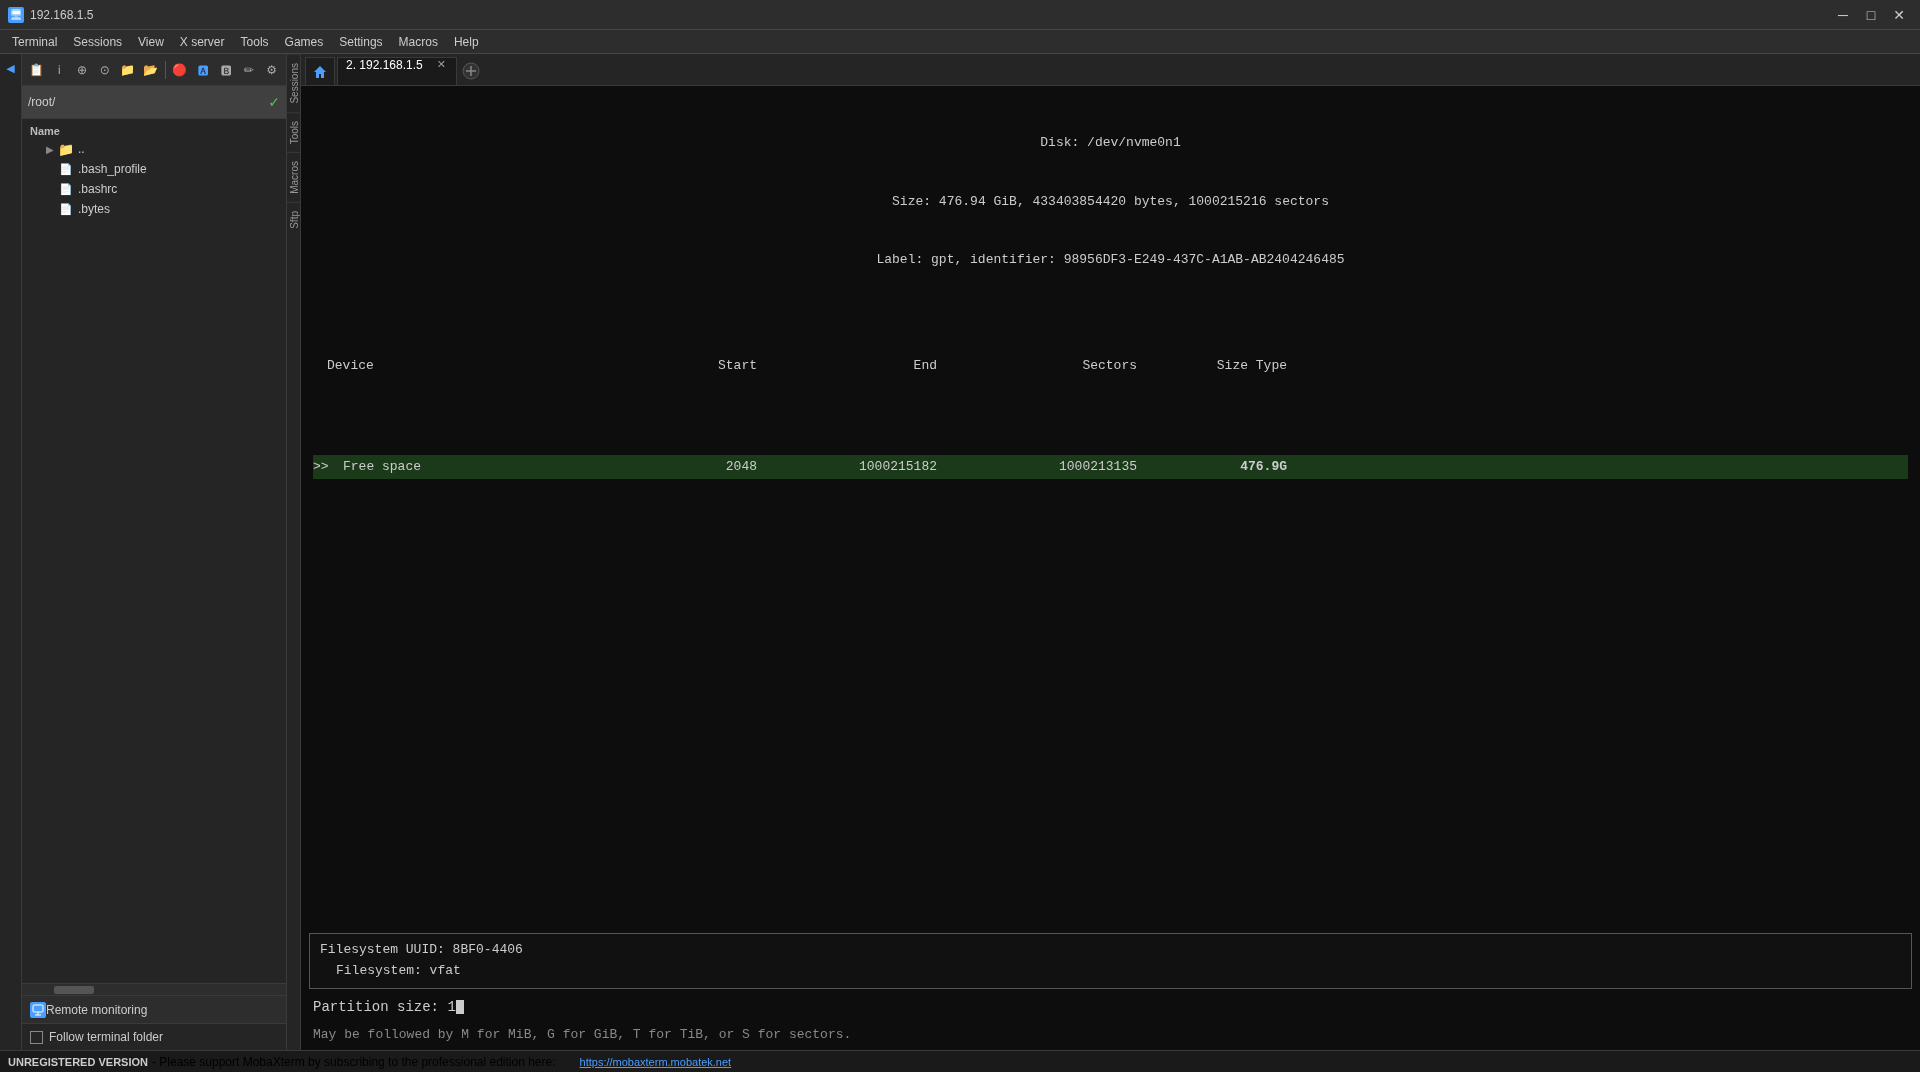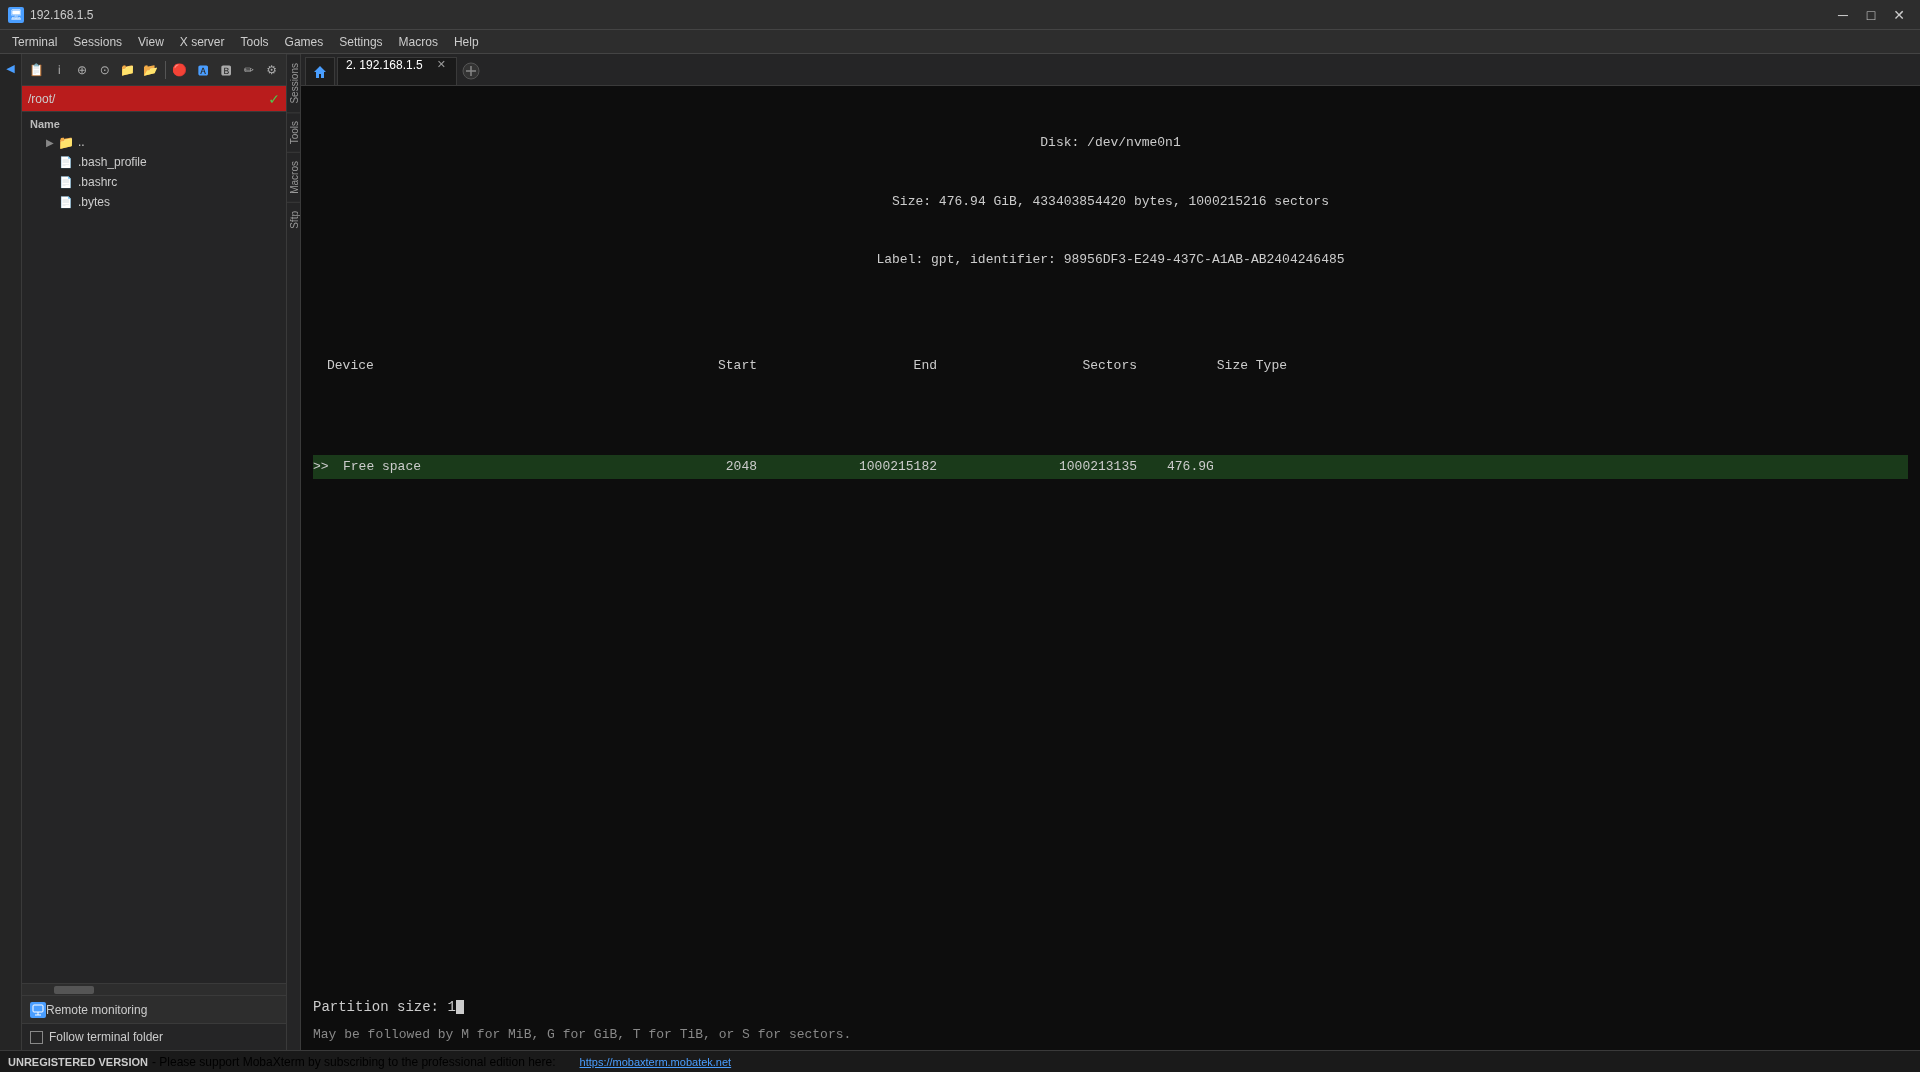--- a/index.html
+++ b/index.html
@@ -26,21 +26,21 @@
 
     
     .left-panel { width: 265px; background: #252526; display: flex; flex-direction: column; border-right: 1px solid #3a3a3a; }
 
     
     .toolbar { height: 32px; background: #2d2d2d; display: flex; align-items: center; padding: 0 4px; gap: 2px; border-bottom: 1px solid #3a3a3a; flex-shrink: 0; }
     .tb-btn { width: 22px; height: 22px; background: transparent; border: none; cursor: pointer; display: flex; align-items: center; justify-content: center; color: #aaa; font-size: 12px; border-radius: 2px; }
     .tb-separator { width: 1px; height: 18px; background: #555; margin: 0 2px; }
 
     
-    .path-bar { height: 26px; background: #b91c1c; display: flex; align-items: center; padding: 0 6px; border-bottom: 1px solid #3a3a3a; flex-shrink: 0; }
+    .path-bar { height: 33px; background: #404040; display: flex; align-items: center; padding: 0 6px; border-bottom: 1px solid #3a3a3a; flex-shrink: 0; }
     .path-input { flex: 1; background: transparent; border: none; color: #ccc; font-size: 12px; outline: none; }
     .path-check { color: #4ec94e; font-size: 14px; margin-left: 4px; }
 
     
     .file-tree { flex: 1; overflow-y: auto; padding: 4px 0; }
     .tree-header { padding: 2px 8px; color: #bbb; font-size: 11px; font-weight: bold; }
     .tree-item { display: flex; align-items: center; padding: 2px 8px; color: #ccc; cursor: pointer; font-size: 12px; white-space: nowrap; }
     .tree-indent { width: 16px; flex-shrink: 0; }
     .tree-arrow { width: 12px; font-size: 10px; color: #888; flex-shrink: 0; }
     .tree-icon { width: 16px; height: 16px; margin-right: 4px; flex-shrink: 0; display: flex; align-items: center; justify-content: center; font-size: 13px; }
@@ -252,24 +252,28 @@
         <span style="display:inline-block; width:120px; text-align:right;">Size Type</span>
       </div>
 
       
       <div style="display:flex; gap:0; background:#1a3a1a; margin: 2px 0; padding: 2px 0; padding-left: 0px;">
         <span style="display:inline-block; width:30px; color:#cccccc;">&gt;&gt;</span>
         <span style="display:inline-block; width:264px;">Free space</span>
         <span style="display:inline-block; width:180px; text-align:right; padding-right:30px;">2048</span>
         <span style="display:inline-block; width:180px; text-align:right; padding-right:30px;">1000215182</span>
         <span style="display:inline-block; width:200px; text-align:right; padding-right:30px;">1000213135</span>
-        <span style="display:inline-block; width:120px; text-align:left;">476.9G</span>
-      </div>
-    </div>
-
+        <span style="display:inline-block; width:120px; text-align:right;font-weight:bold;">476.9G</span>
+      </div>
+    </div>
+
+    <div class="info-box">
+      <div>Filesystem UUID: 8BF0-4406</div>
+      <div style="padding-left: 16px;">Filesystem: vfat</div>
+    </div>
 
     <div class="input-area">
       <span class="input-prompt">Partition size: 1</span>
       <span class="cursor-block"></span>
     </div>
 
     <div class="help-text">May be followed by M for MiB, G for GiB, T for TiB, or S for sectors.</div>
 
   </div>
 </div>

